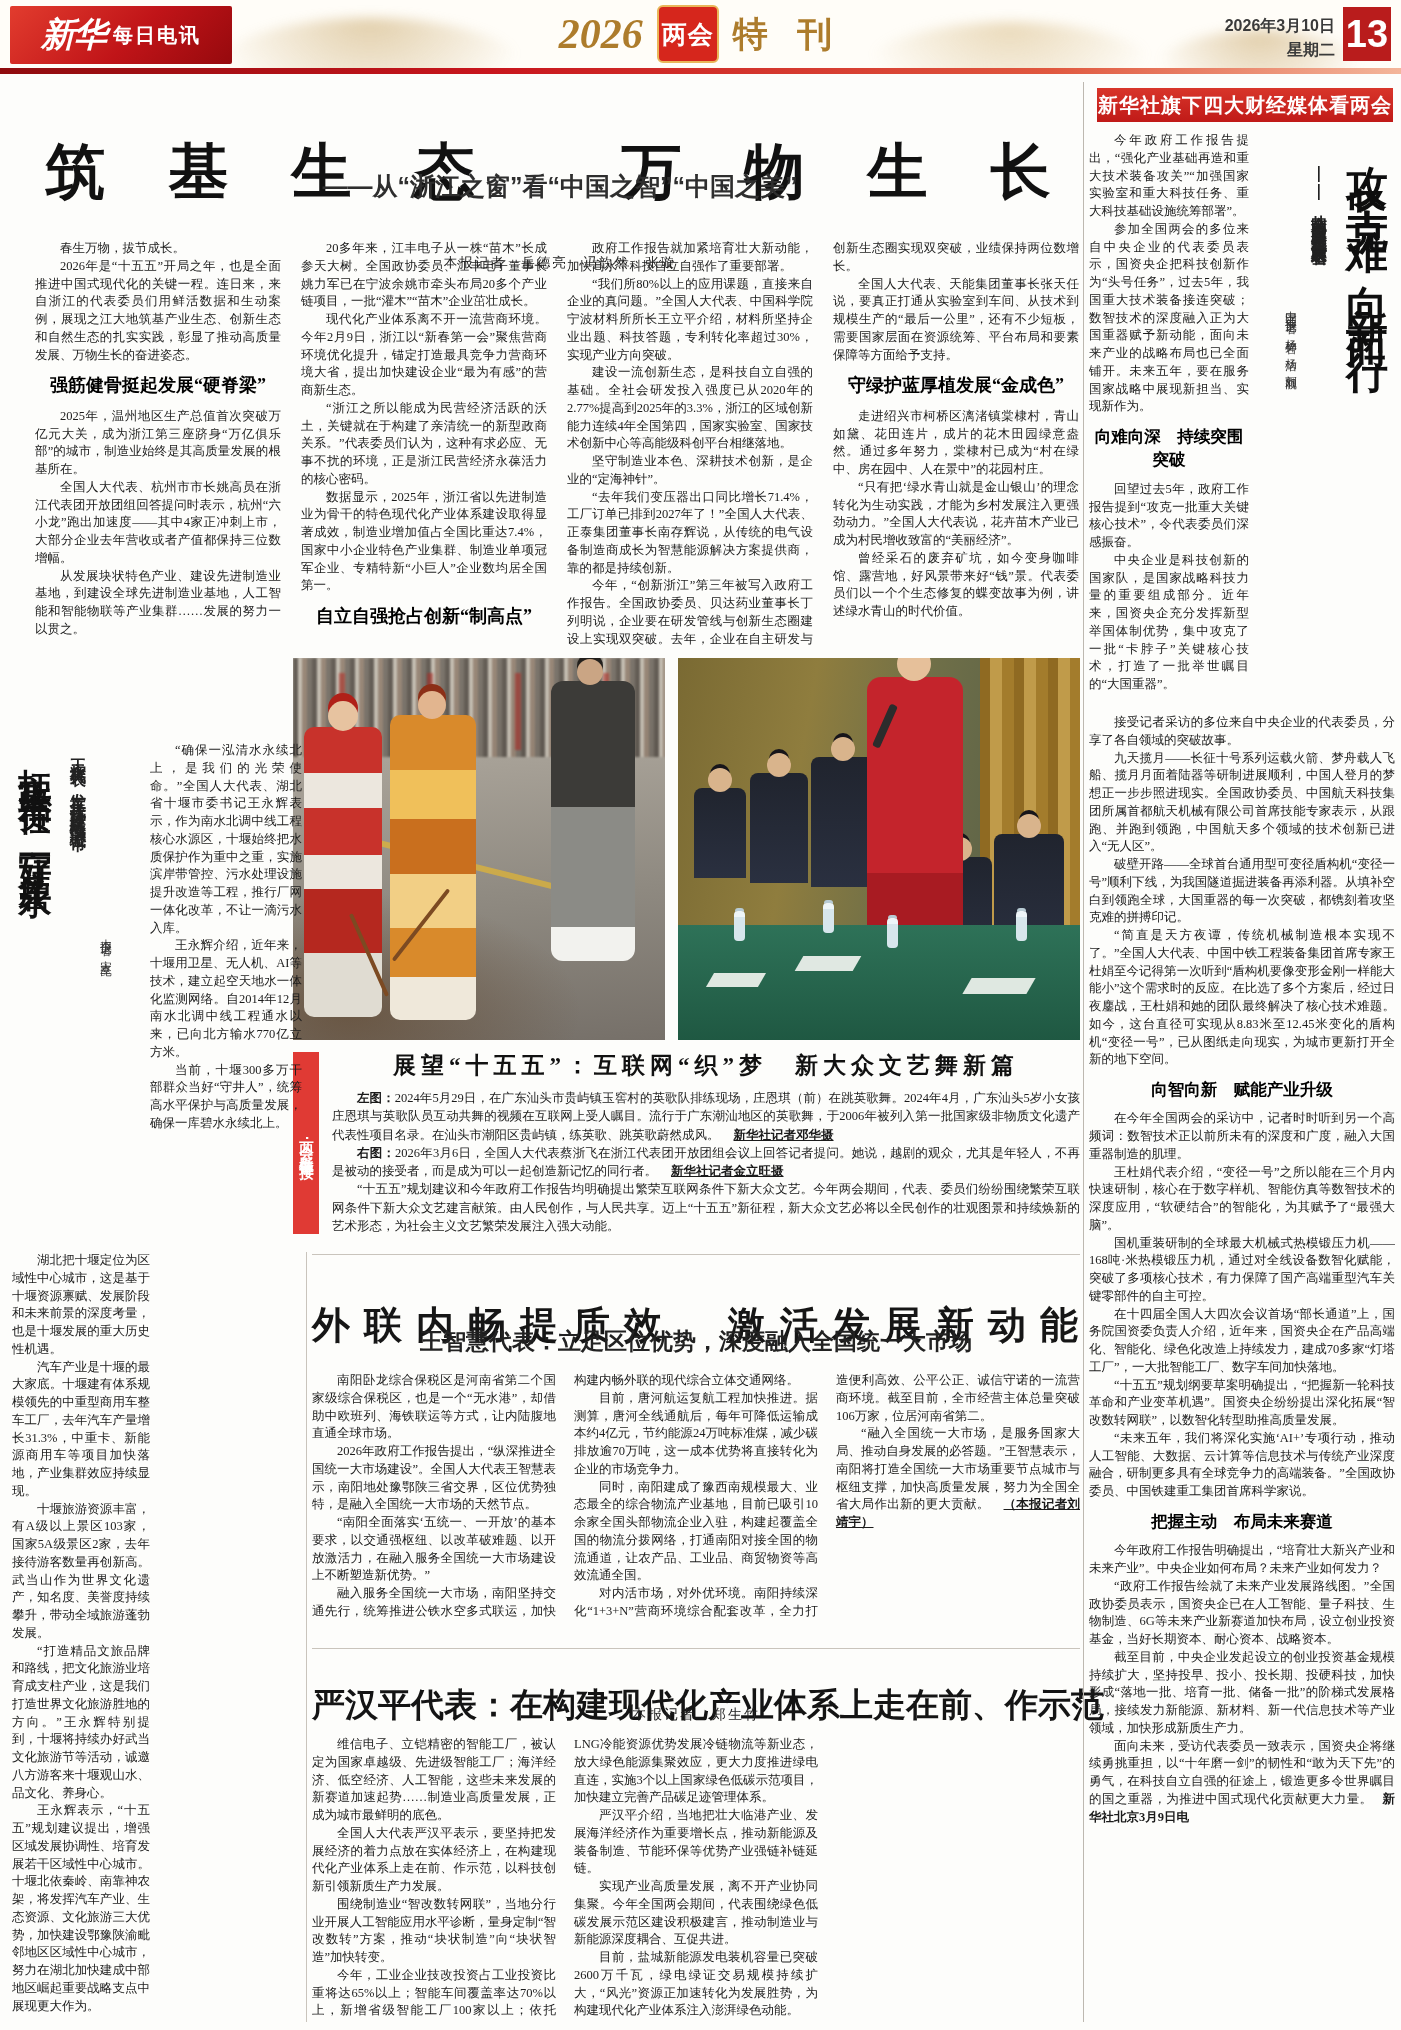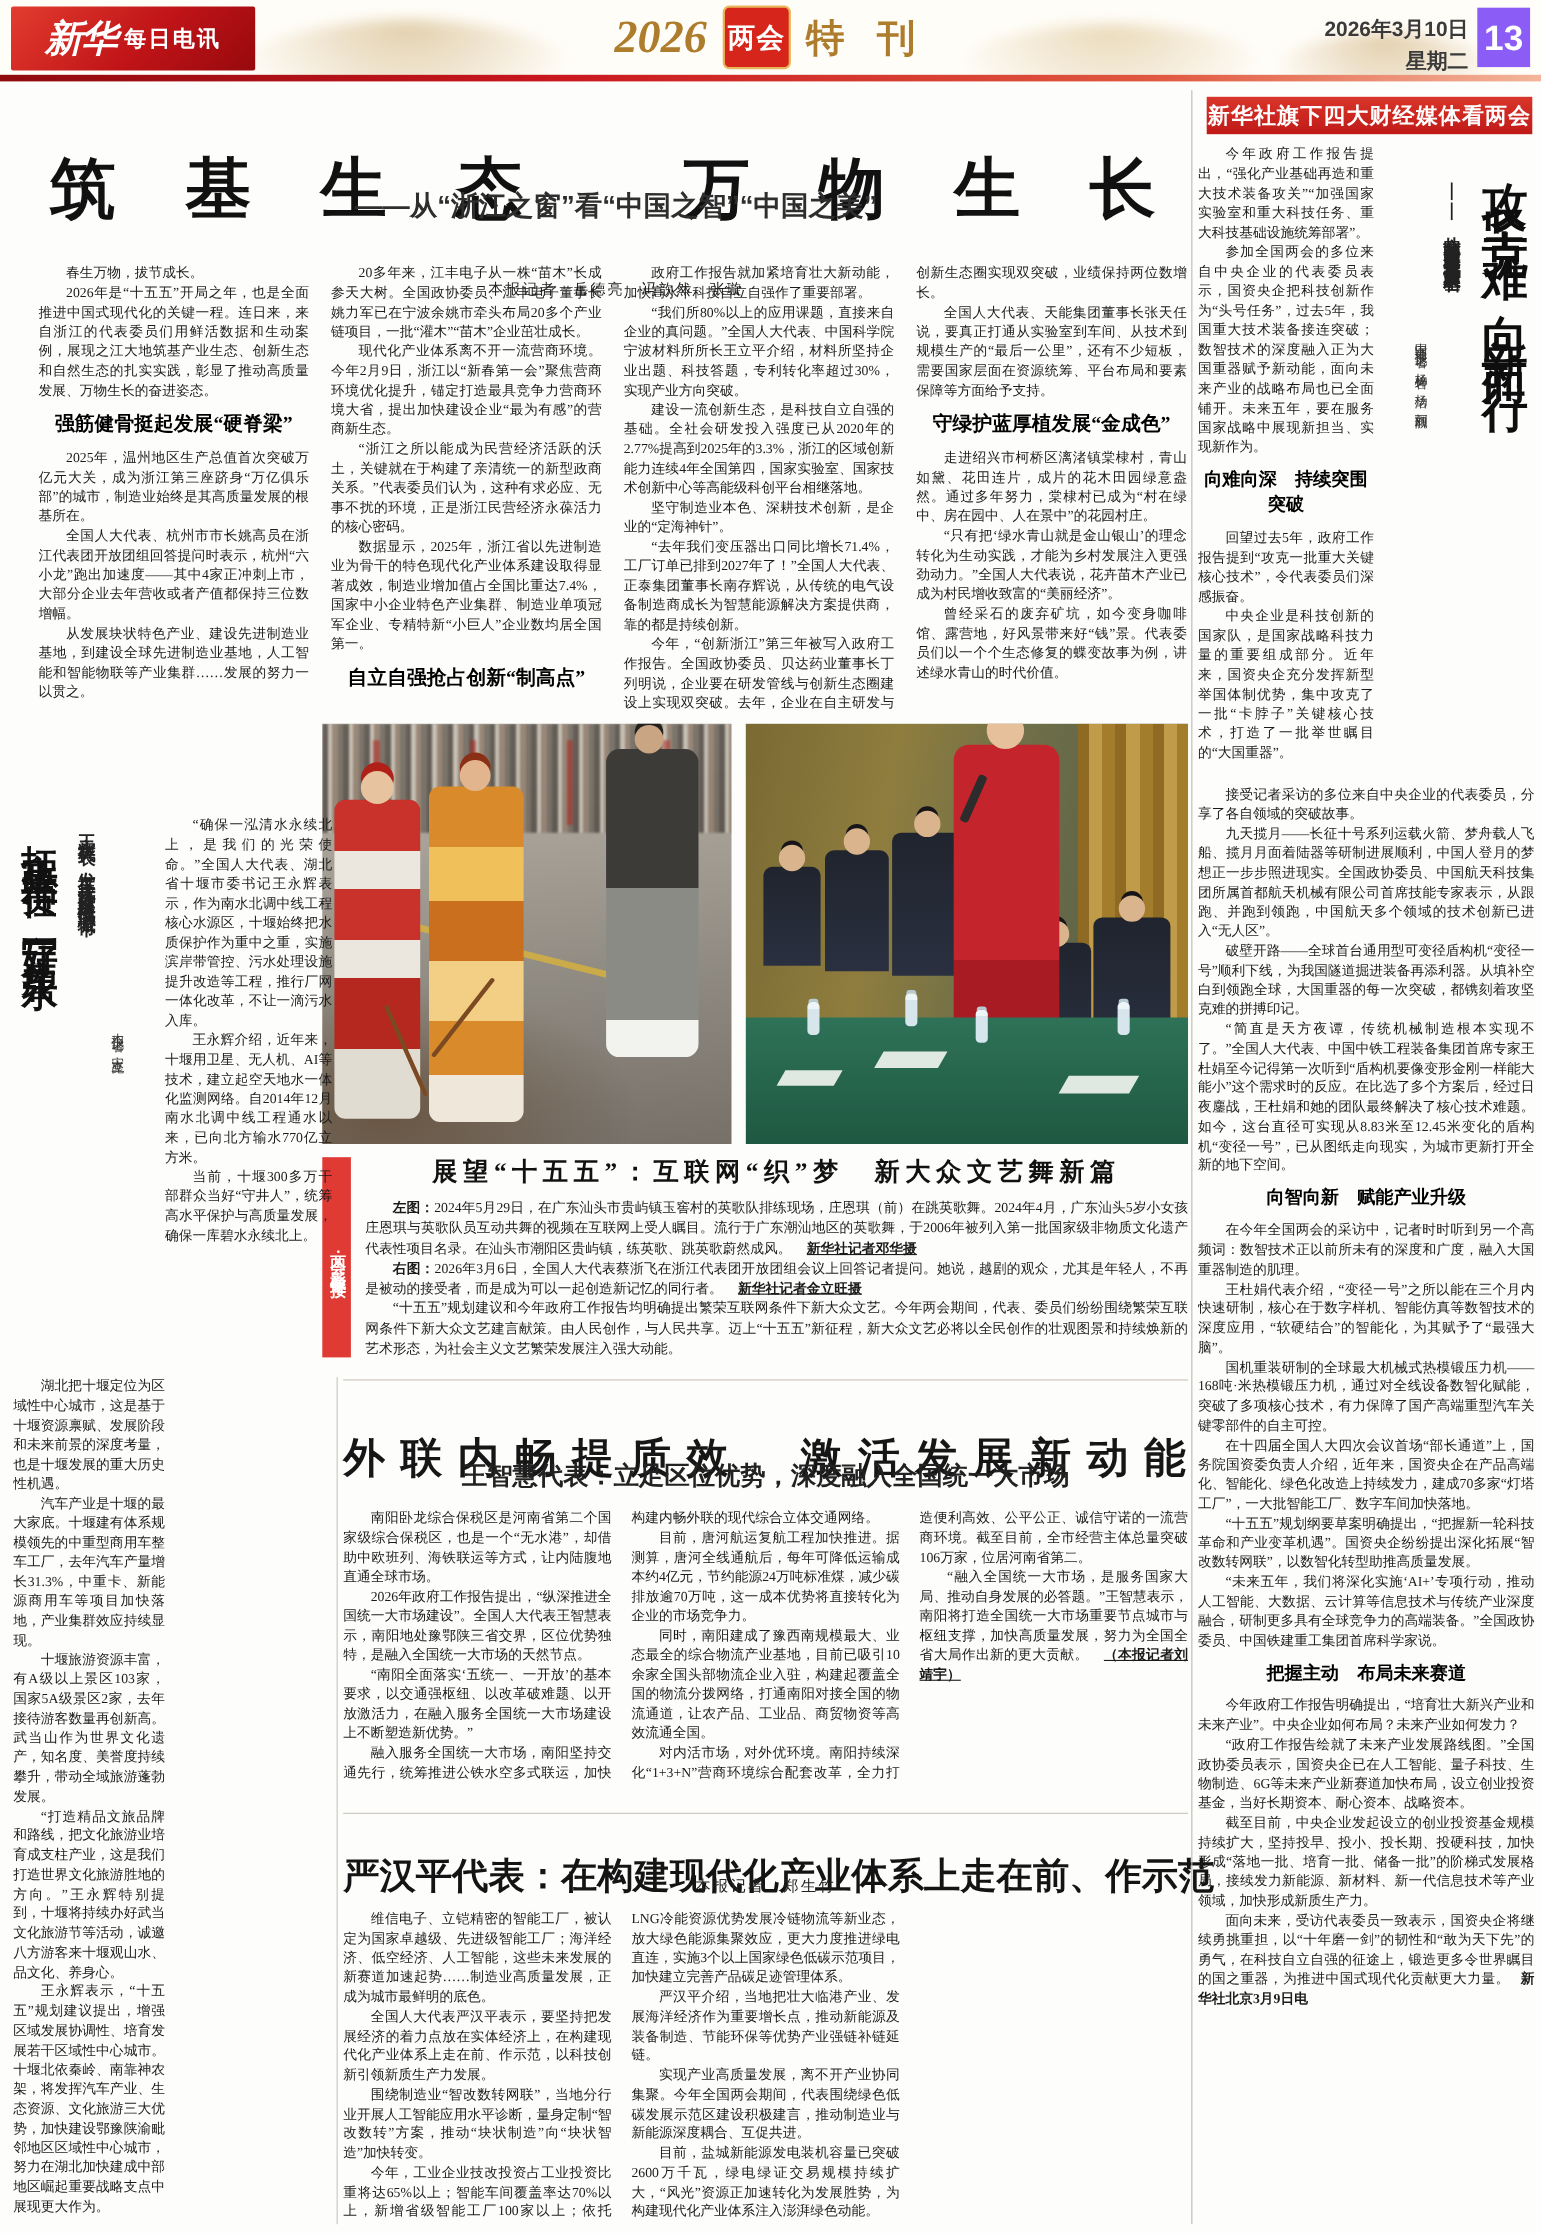--- a/index.html
+++ b/index.html
@@ -11,22 +11,22 @@
   .m1{left:210px;top:18px;width:320px;height:110px;background:radial-gradient(ellipse at 50% 0%,#caa96c 0%,rgba(202,169,108,0) 70%);}
   .m2{left:860px;top:22px;width:300px;height:100px;background:radial-gradient(ellipse at 50% 0%,#d8bc86 0%,rgba(216,188,134,0) 70%);}
   .m3{left:1150px;top:30px;width:220px;height:90px;background:radial-gradient(ellipse at 50% 0%,#c9a76a 0%,rgba(201,167,106,0) 70%);}
   .masthead{position:absolute;left:10px;top:6px;width:222px;height:58px;background:linear-gradient(135deg,#e23c2e 0%,#c01418 55%,#96090d 100%);color:#fff;display:flex;align-items:center;justify-content:center;gap:8px;border-radius:2px;}
   .masthead .script{font-size:34px;font-weight:bold;font-style:italic;font-family:"Liberation Serif",serif;letter-spacing:-2px;}
   .masthead .rest{font-size:20px;font-weight:bold;letter-spacing:2px;font-family:"Liberation Sans",sans-serif;}
   .edition{position:absolute;left:0;top:0;width:1401px;height:68px;display:flex;align-items:center;justify-content:center;gap:14px;pointer-events:none;}
   .ed-year{font-size:42px;font-weight:bold;font-style:italic;color:#ad7c2c;font-family:"Liberation Serif",serif;}
   .ed-seal{width:58px;height:54px;background:#d6261c;border:2px solid #e9b659;border-radius:6px;color:#fff;font-size:25px;font-weight:bold;display:flex;align-items:center;justify-content:center;letter-spacing:1px;font-family:"Liberation Serif",serif;}
   .ed-suffix{font-size:35px;font-weight:bold;color:#ad7c2c;letter-spacing:10px;font-family:"Liberation Sans",sans-serif;}
-  .dateblock{position:absolute;right:66px;top:14px;text-align:right;font-size:19px;font-weight:bold;color:#3a3a3a;line-height:1.5;font-family:"Liberation Sans",sans-serif;}
-  .pagenum{position:absolute;right:10px;top:7px;width:48px;height:54px;background:#8b5cf6;color:#fff;font-size:32px;font-weight:bold;display:flex;align-items:center;justify-content:center;font-family:"Liberation Sans",sans-serif;}
+  .dateblock{position:absolute;right:66px;top:14px;text-align:right;font-size:16px;font-weight:bold;color:#3a3a3a;line-height:1.5;font-family:"Liberation Sans",sans-serif;}
+  .pagenum{position:absolute;right:10px;top:7px;width:48px;height:54px;background:#b91c1c;color:#fff;font-size:38px;font-weight:bold;display:flex;align-items:center;justify-content:center;font-family:"Liberation Sans",sans-serif;}
   .redbar{left:0;top:68px;width:1401px;height:6px;background:linear-gradient(90deg,#8f0b0e 0%,#c8161d 35%,#e0583f 75%,#f3b59a 100%);}
   
   .main-headline{left:40px;top:92px;width:1040px;text-align:center;font-size:60px;font-weight:bold;letter-spacing:24px;color:#111;font-family:"Liberation Serif",serif;white-space:nowrap;}
   .main-sub{left:40px;top:170px;width:1040px;text-align:center;font-size:25px;font-weight:bold;color:#2e2e2e;font-family:"Liberation Sans",sans-serif;}
   .main-byline{left:40px;top:210px;width:1040px;text-align:center;font-size:13.5px;color:#222;letter-spacing:2px;margin-top:44px;}
   .main-body{left:35px;top:240px;width:1044px;height:412px;column-count:4;column-gap:20px;column-fill:auto;overflow:hidden;font-size:12.5px;line-height:1.42;}
   .para{margin:0;text-indent:2em;text-align:justify;}
   .col-subhead{font-weight:bold;text-align:center;font-size:18px;margin:9px 0;font-family:"Liberation Serif",serif;color:#000;}
   .credit{font-weight:bold;margin-left:14px;text-decoration:underline;}
   .dateline{font-weight:bold;margin-left:10px;}

